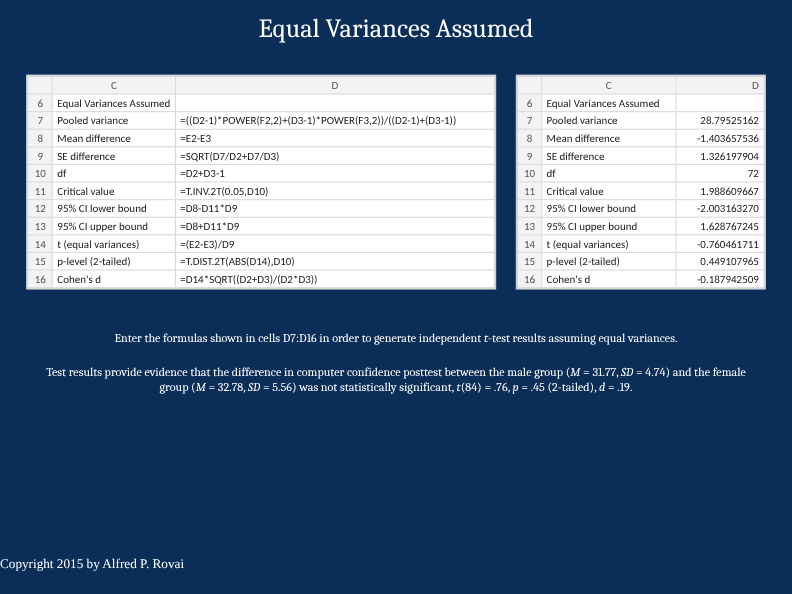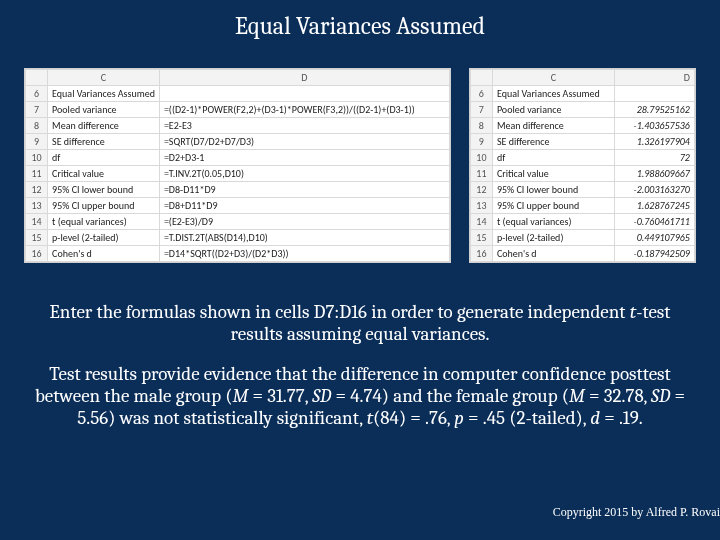--- a/index.html
+++ b/index.html
@@ -50,37 +50,37 @@
   .rownum {
     background: #f3f3f3;
     text-align: center !important;
     color: #555;
     width: 22px;
   }
   .sheet-left .col-c { width: 110px; }
   .sheet-left .col-d { width: 290px; }
   .sheet-right .col-c { width: 122px; }
   .sheet-right .col-d { width: 80px; text-align: right; }
-  .sheet-right td.val { text-align: right; font-style: italic; }
+  .sheet-right td.val { text-align: right; }
   .body-text {
     color: #fff;
     font-family: Cambria, "Times New Roman", serif;
-    font-size: 19px;
+    font-size: 11px;
     text-align: center;
     padding: 0 30px;
     font-weight: 400;
   }
   .p1 { margin-top: 38px; }
   .p2 { margin-top: 18px; }
   .ital { font-style: italic; }
   .copyright {
     position: absolute;
     bottom: 20px;
     width: 100%;
-    text-align: right;
+    text-align: left;
     font-family: "Times New Roman", serif;
     font-size: 12px;
     color: #fff;
   }
 </style>
 </head>
 <body>
 
 <div class="title">Equal Variances Assumed</div>
 

